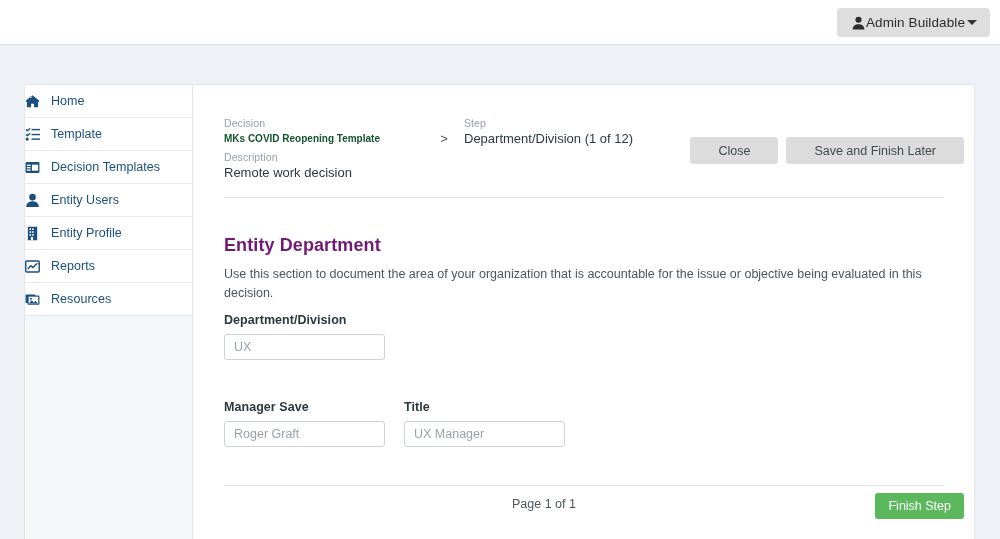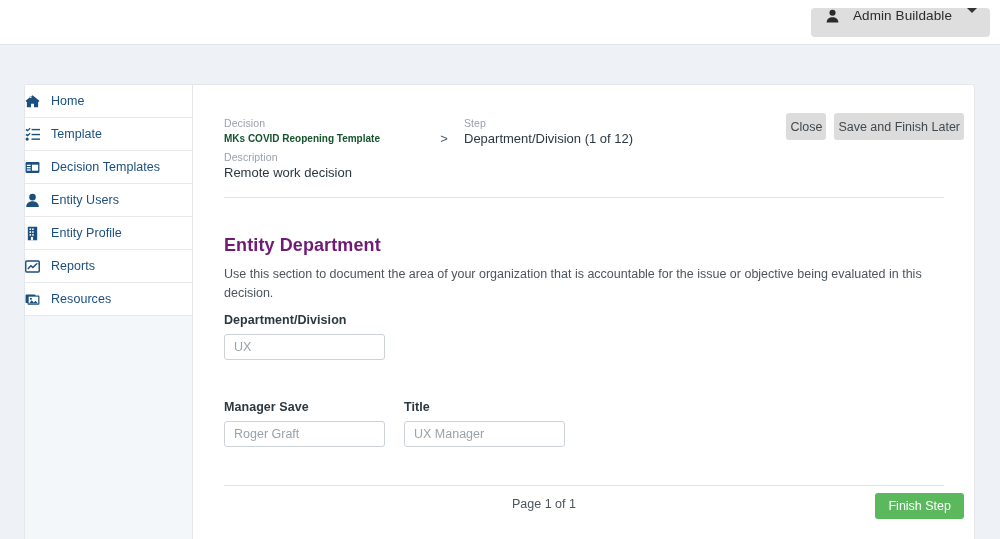--- a/index.html
+++ b/index.html
@@ -18,21 +18,22 @@
     top: 0; left: 0;
     width: 1000px; height: 45px;
     background: #ffffff;
     border-bottom: 1px solid #dfe3e8;
   }
   .user-menu {
     position: absolute;
     top: 8px; right: 10px;
     height: 29px;
     display: flex;
-    gap: 13px;
+    align-items: center;
+    gap: 0;
     padding: 0 13px 0 14px;
     background: #dedede;
     border-radius: 4px;
     cursor: pointer;
   }
   .user-menu .uname {
     font-size: 13.5px;
     color: #2b2b2b;
     letter-spacing: .1px;
   }
@@ -158,24 +159,25 @@
     display: flex;
     gap: 8px;
   }
   .btn-gray {
     background: #dcdcdc;
     color: #41484e;
     font-size: 12.5px;
     border: none;
     border-radius: 3px;
     height: 27px;
-    padding: 0 4px;
+    padding: 0 28px;
     cursor: pointer;
     font-family: "Liberation Sans", sans-serif;
     white-space: nowrap;
+    margin-top: 24px;
   }
 
   .hr {
     position: absolute;
     left: 31px;
     width: 720px;
     height: 1px;
     background: #e1e4e7;
   }
   .hr-top { top: 112px; }

